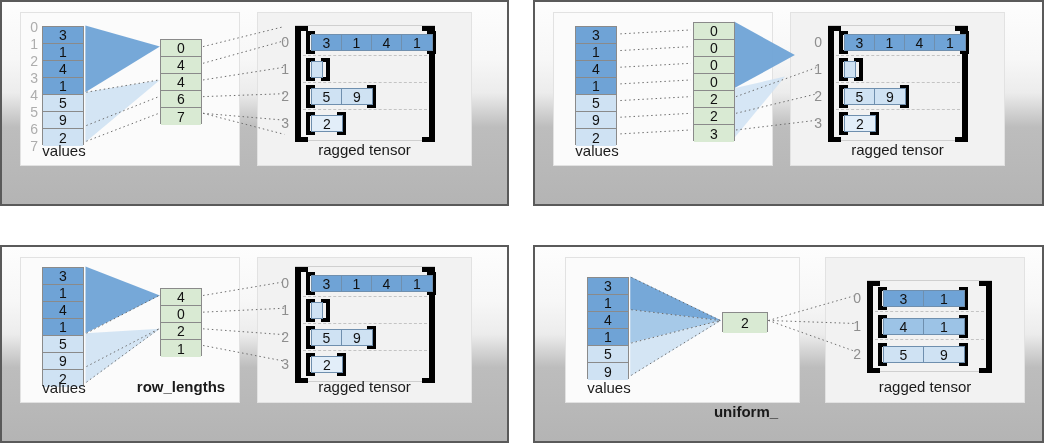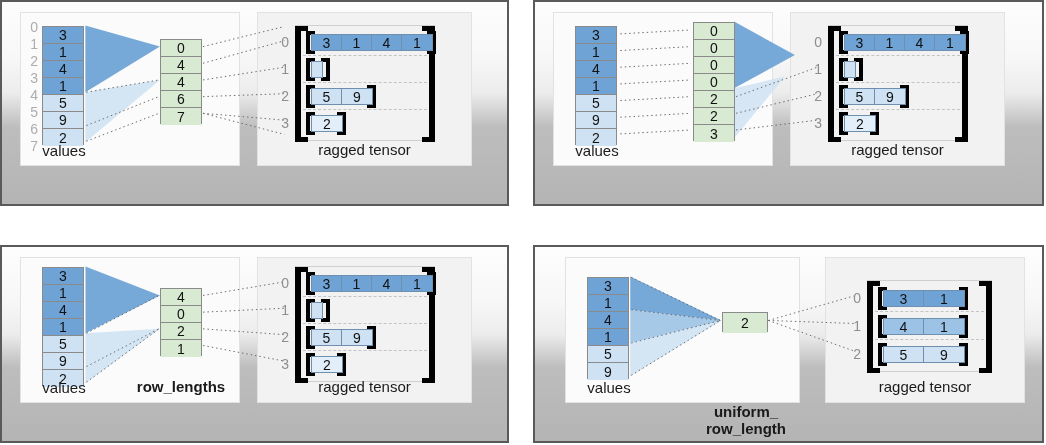--- a/index.html
+++ b/index.html
@@ -449,21 +449,20 @@
         <div class="cell" style="height: 17px; background: rgb(111, 163, 214);">1</div>
         <div class="cell" style="height: 17px; background: rgb(207, 226, 243);">5</div>
         <div class="cell" style="height: 17px; background: rgb(207, 226, 243);">9</div>
       </div>
       <div class="caption" style="left: 24px; top: 132px; width: 100px;">values</div>
       <div class="cellstack" style="left: 187px; top: 65px; width: 46px; height: 20px;">
         <div class="cell" style="height: 20px; background: rgb(217, 234, 211);">2</div>
       </div>
       <div class="caption bold" style="left: 138px; top: 110px; width: 146px; margin-top: 46px;">
         <div>uniform_</div>
-        <div>row_length</div>
       </div>
       <div class="rt" style="left: 332px; top: 33px; width: 125px; height: 92px;">
         <div style="position: absolute; left: 0px; top: 0px; width: 6px; height: 92px; background: rgb(0, 0, 0);">
           <div style="position: absolute; left: 6px; top: 0px; width: 7px; height: 5px; background: rgb(0, 0, 0);"></div>
           <div style="position: absolute; left: 6px; bottom: 0px; width: 7px; height: 5px; background: rgb(0, 0, 0);"></div>
         </div>
         <div style="position: absolute; left: 119px; top: 0px; width: 6px; height: 92px; background: rgb(0, 0, 0);">
           <div style="position: absolute; left: -7px; top: 0px; width: 7px; height: 5px; background: rgb(0, 0, 0);"></div>
           <div style="position: absolute; left: -7px; bottom: 0px; width: 7px; height: 5px; background: rgb(0, 0, 0);"></div>
         </div>

